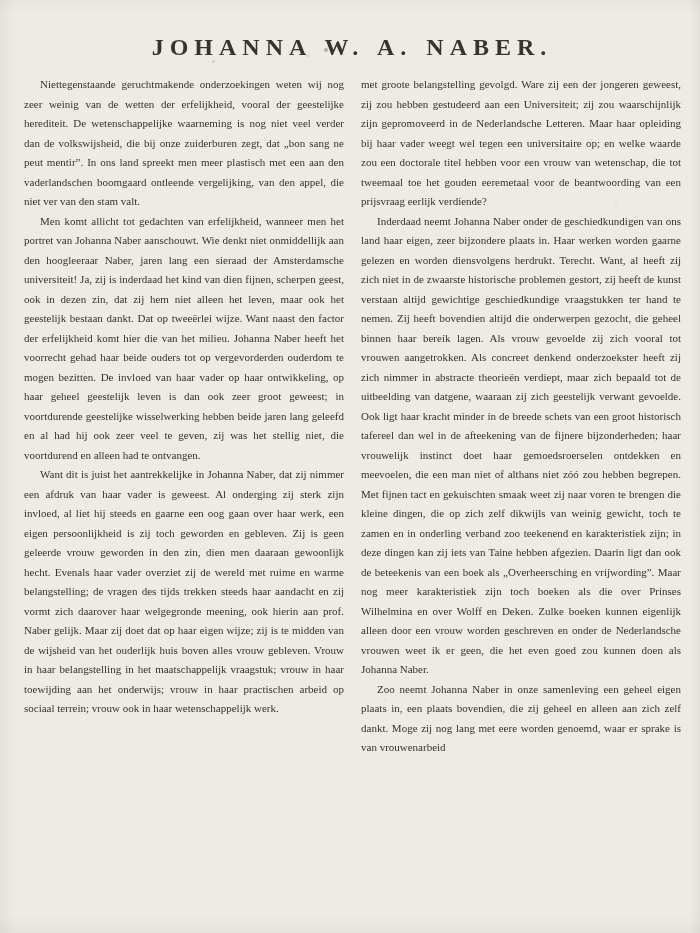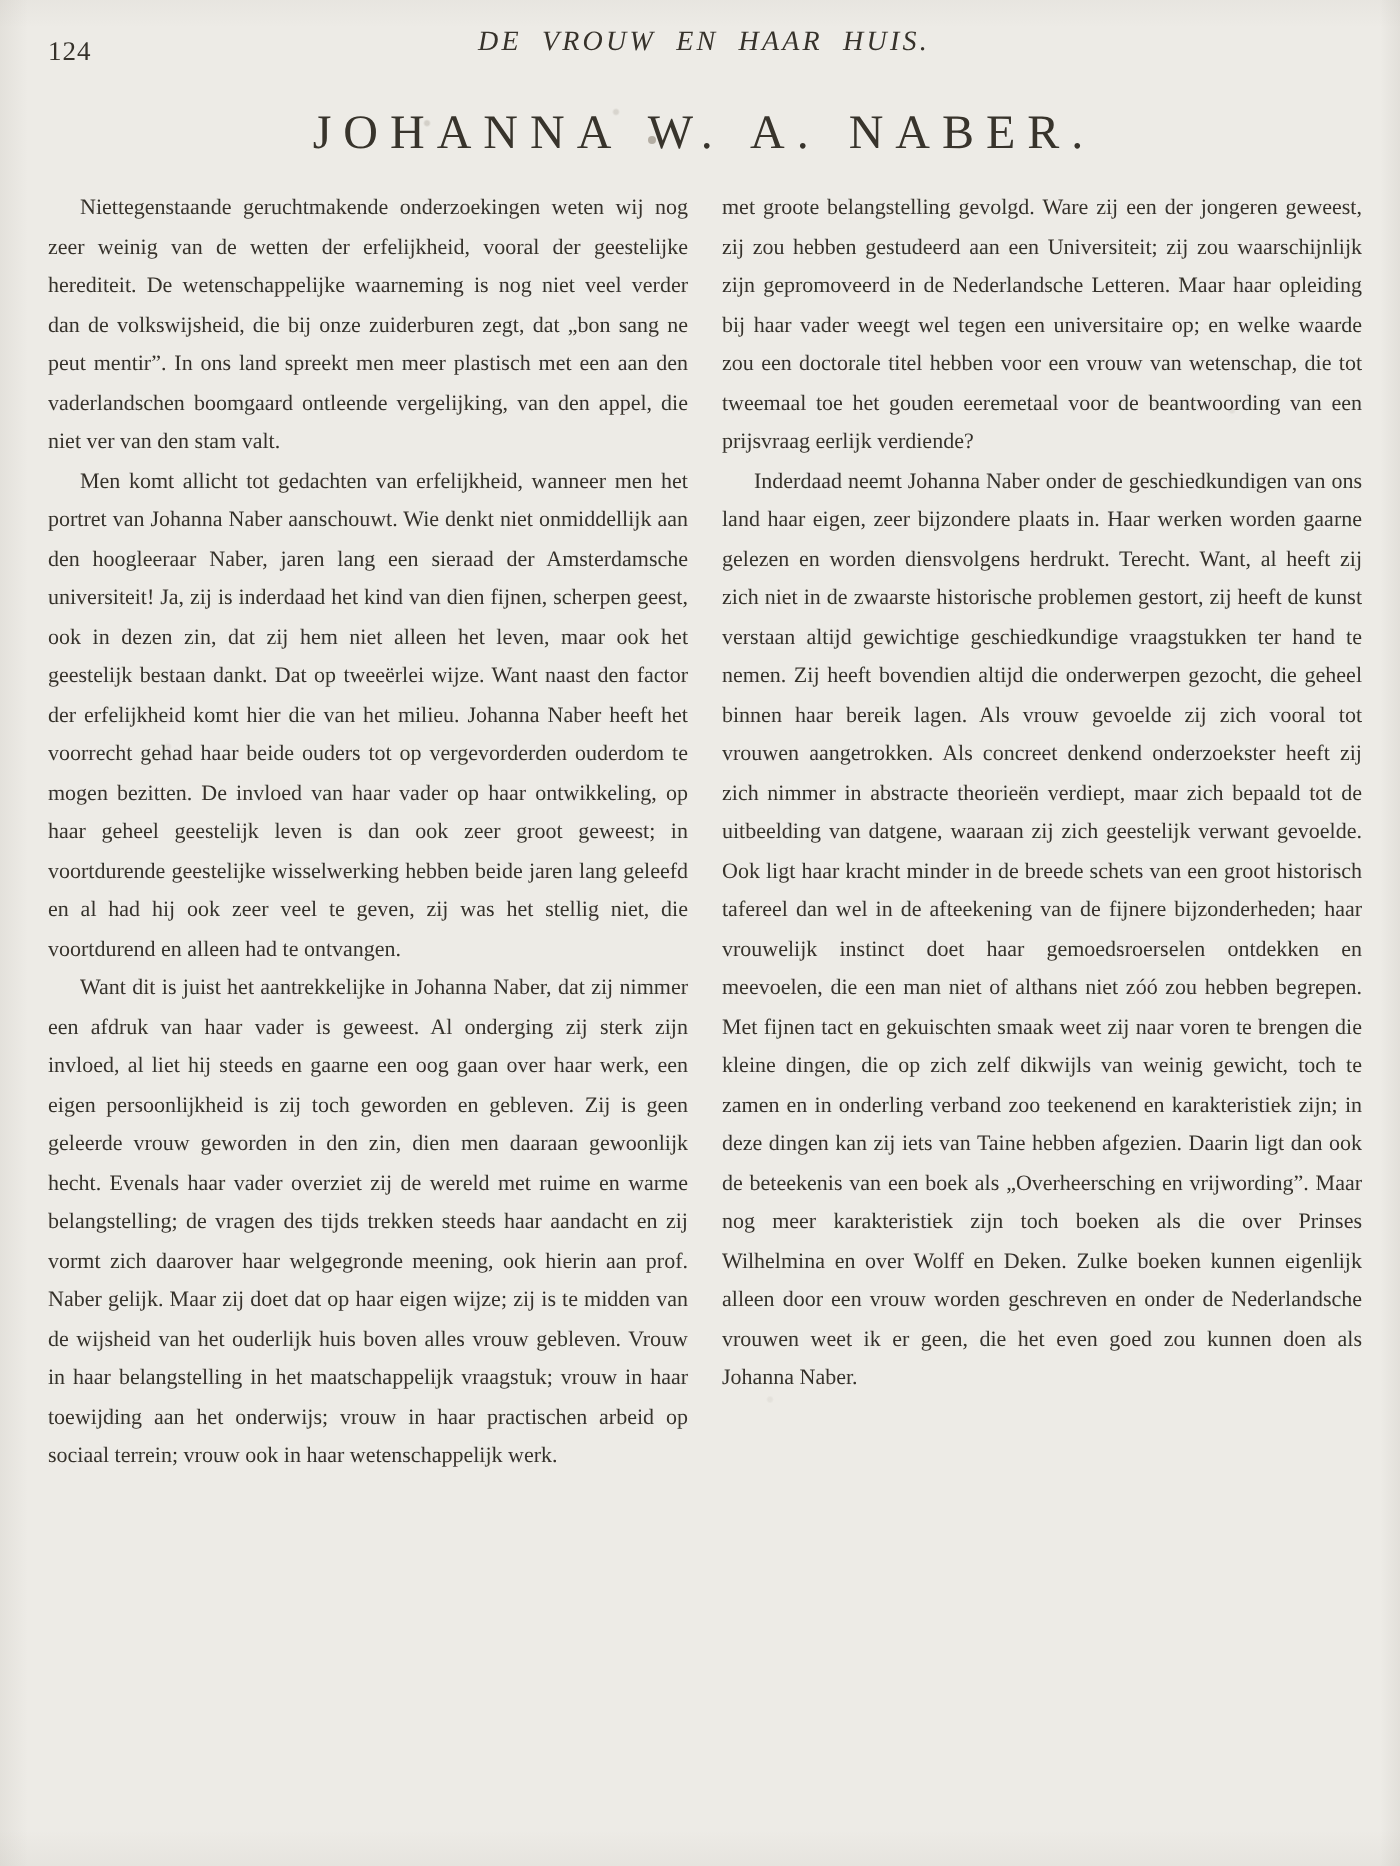--- a/index.html
+++ b/index.html
@@ -55,21 +55,21 @@
     font-style: italic;
     font-size: 14px;
     letter-spacing: 1.6px;
     word-spacing: 5px;
   }
   .article-title {
     position: relative;
     margin: 20px 0 14px 0;
     text-align: center;
     font-size: 24px;
-    font-weight: 400;
+    font-weight: 700;
     letter-spacing: 6px;
     word-spacing: 2px;
     color: #38342c;
   }
   .ink-speck {
     position: absolute;
     width: 4px;
     height: 4px;
     border-radius: 50%;
     background: rgba(110,100,85,0.45);
@@ -94,35 +94,32 @@
   }
   .column p.indent { text-indent: 16px; }
 </style>
 </head>
 <body style="--paper: #edebe6; --ink: #36322b;">
 
 <div class="paper-texture"></div>
 
 <div class="page">
 
-  <div class="running-head">
-    <span class="page-number">124</span>
-    <span class="journal-title">DE VROUW EN HAAR HUIS.</span>
-  </div>
 
   <h1 class="article-title"><span>JOHANNA W. A. NABER.</span><span class="ink-speck"></span></h1>
 
   <div class="columns">
 
     <div class="column">
       <p class="indent">Niettegenstaande geruchtmakende onderzoekingen weten wij nog zeer weinig van de wetten der erfelijkheid, vooral der geestelijke herediteit. De wetenschappelijke waarneming is nog niet veel verder dan de volkswijsheid, die bij onze zuiderburen zegt, dat „bon sang ne peut mentir”. In ons land spreekt men meer plastisch met een aan den vaderlandschen boomgaard ontleende vergelijking, van den appel, die niet ver van den stam valt.</p>
       <p class="indent">Men komt allicht tot gedachten van erfelijkheid, wanneer men het portret van Johanna Naber aanschouwt. Wie denkt niet onmiddellijk aan den hoogleeraar Naber, jaren lang een sieraad der Amsterdamsche universiteit! Ja, zij is inderdaad het kind van dien fijnen, scherpen geest, ook in dezen zin, dat zij hem niet alleen het leven, maar ook het geestelijk bestaan dankt. Dat op tweeërlei wijze. Want naast den factor der erfelijkheid komt hier die van het milieu. Johanna Naber heeft het voorrecht gehad haar beide ouders tot op vergevorderden ouderdom te mogen bezitten. De invloed van haar vader op haar ontwikkeling, op haar geheel geestelijk leven is dan ook zeer groot geweest; in voortdurende geestelijke wisselwerking hebben beide jaren lang geleefd en al had hij ook zeer veel te geven, zij was het stellig niet, die voortdurend en alleen had te ontvangen.</p>
       <p class="indent">Want dit is juist het aantrekkelijke in Johanna Naber, dat zij nimmer een afdruk van haar vader is geweest. Al onderging zij sterk zijn invloed, al liet hij steeds en gaarne een oog gaan over haar werk, een eigen persoonlijkheid is zij toch geworden en gebleven. Zij is geen geleerde vrouw geworden in den zin, dien men daaraan gewoonlijk hecht. Evenals haar vader overziet zij de wereld met ruime en warme belangstelling; de vragen des tijds trekken steeds haar aandacht en zij vormt zich daarover haar welgegronde meening, ook hierin aan prof. Naber gelijk. Maar zij doet dat op haar eigen wijze; zij is te midden van de wijsheid van het ouderlijk huis boven alles vrouw gebleven. Vrouw in haar belangstelling in het maatschappelijk vraagstuk; vrouw in haar toewijding aan het onderwijs; vrouw in haar practischen arbeid op sociaal terrein; vrouw ook in haar wetenschappelijk werk.</p>
     </div>
 
     <div class="column">
       <p>met groote belangstelling gevolgd. Ware zij een der jongeren geweest, zij zou hebben gestudeerd aan een Universiteit; zij zou waarschijnlijk zijn gepromoveerd in de Nederlandsche Letteren. Maar haar opleiding bij haar vader weegt wel tegen een universitaire op; en welke waarde zou een doctorale titel hebben voor een vrouw van wetenschap, die tot tweemaal toe het gouden eeremetaal voor de beantwoording van een prijsvraag eerlijk verdiende?</p>
       <p class="indent">Inderdaad neemt Johanna Naber onder de geschiedkundigen van ons land haar eigen, zeer bijzondere plaats in. Haar werken worden gaarne gelezen en worden diensvolgens herdrukt. Terecht. Want, al heeft zij zich niet in de zwaarste historische problemen gestort, zij heeft de kunst verstaan altijd gewichtige geschiedkundige vraagstukken ter hand te nemen. Zij heeft bovendien altijd die onderwerpen gezocht, die geheel binnen haar bereik lagen. Als vrouw gevoelde zij zich vooral tot vrouwen aangetrokken. Als concreet denkend onderzoekster heeft zij zich nimmer in abstracte theorieën verdiept, maar zich bepaald tot de uitbeelding van datgene, waaraan zij zich geestelijk verwant gevoelde. Ook ligt haar kracht minder in de breede schets van een groot historisch tafereel dan wel in de afteekening van de fijnere bijzonderheden; haar vrouwelijk instinct doet haar gemoedsroerselen ontdekken en meevoelen, die een man niet of althans niet zóó zou hebben begrepen. Met fijnen tact en gekuischten smaak weet zij naar voren te brengen die kleine dingen, die op zich zelf dikwijls van weinig gewicht, toch te zamen en in onderling verband zoo teekenend en karakteristiek zijn; in deze dingen kan zij iets van Taine hebben afgezien. Daarin ligt dan ook de beteekenis van een boek als „Overheersching en vrijwording”. Maar nog meer karakteristiek zijn toch boeken als die over Prinses Wilhelmina en over Wolff en Deken. Zulke boeken kunnen eigenlijk alleen door een vrouw worden geschreven en onder de Nederlandsche vrouwen weet ik er geen, die het even goed zou kunnen doen als Johanna Naber.</p>
+      <p class="indent">Zoo neemt Johanna Naber in onze samenleving een geheel eigen plaats in, een plaats bovendien, die zij geheel en alleen aan zich zelf dankt. Moge zij nog lang met eere worden genoemd, waar er sprake is van vrouwenarbeid</p>
 
     </div>
 
   </div>
 </div>
 
 </body></html>

